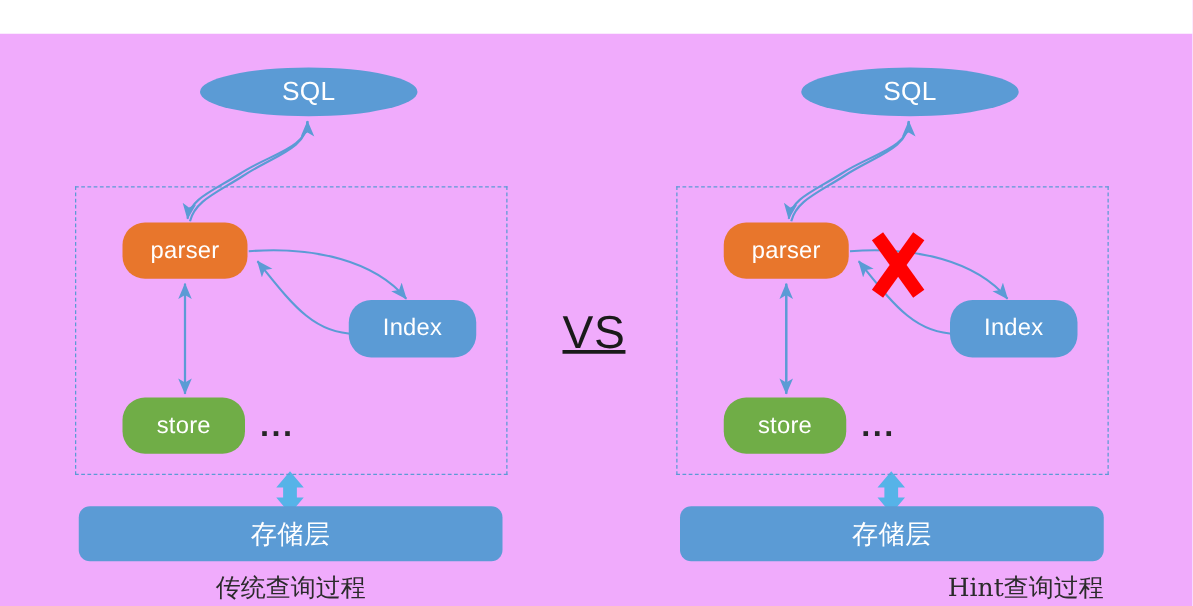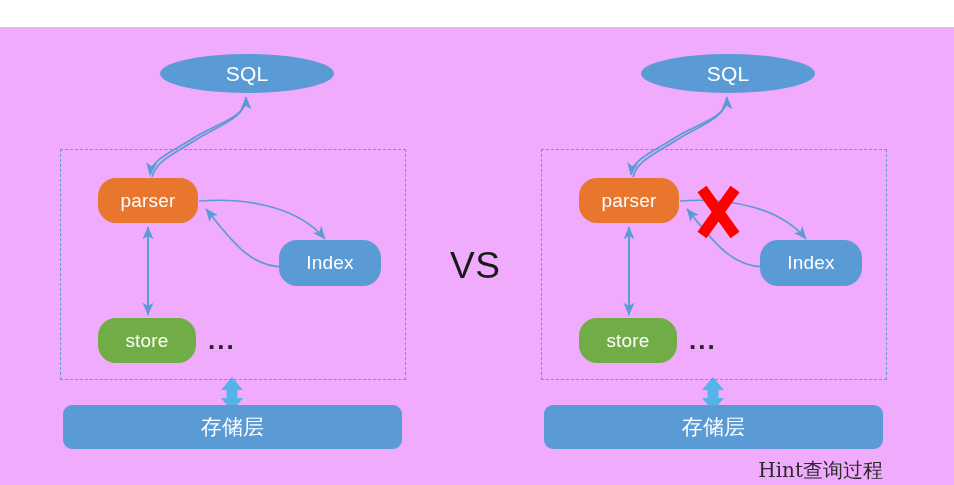--- a/index.html
+++ b/index.html
@@ -68,20 +68,21 @@
     font-size: 20px;
     text-align: center;
     white-space: nowrap;
   }
   .vs-label {
     position: absolute;
     color: #1a1a1a;
     font-size: 37px;
     font-family: "Liberation Sans", "DejaVu Sans", sans-serif;
     letter-spacing: 0.5px;
+    text-decoration: underline;
   }
   .cjk {
     font-family: "DejaVu Serif", "Liberation Serif", serif;
   }
 </style>
 </head>
 <body>
 
 <div id="canvas">
 
@@ -147,20 +148,21 @@
   <div class="node rect-node" style="left:98px; top:291px; width:98px; height:45px; background:#70AD47;">
     <span>store</span>
   </div>
 
   <div class="ellipsis" style="left:208px; top:300px;">...</div>
 
   <div class="node bar-node" style="left:63px; top:378px; width:339px; height:44px; background:#5B9BD5;">
     <span class="cjk">存储层</span>
   </div>
 
+  <div class="caption" style="left:63px; top:430px; width:339px;">传统查询过程</div>
 
   <div class="vs-label" style="left:450px; top:218px;">VS</div>
 
   <div class="dashed-box" style="left:541px; top:122px; width:346px; height:231px;"></div>
 
   <div class="node ellipse-node" style="left:641px; top:27px; width:174px; height:39px; background:#5B9BD5;">
     <span>SQL</span>
   </div>
 
   <div class="node rect-node" style="left:579px; top:151px; width:100px; height:45px; background:#E8762C;">

